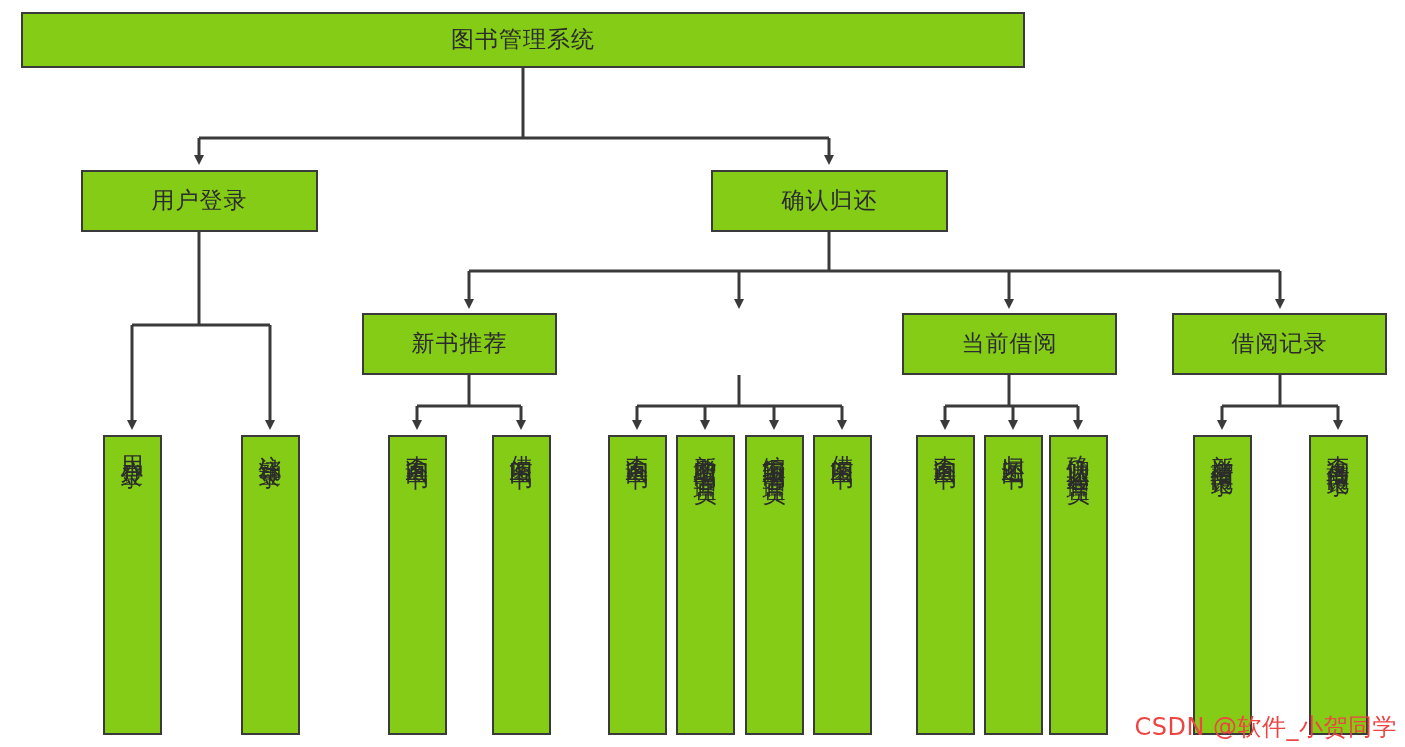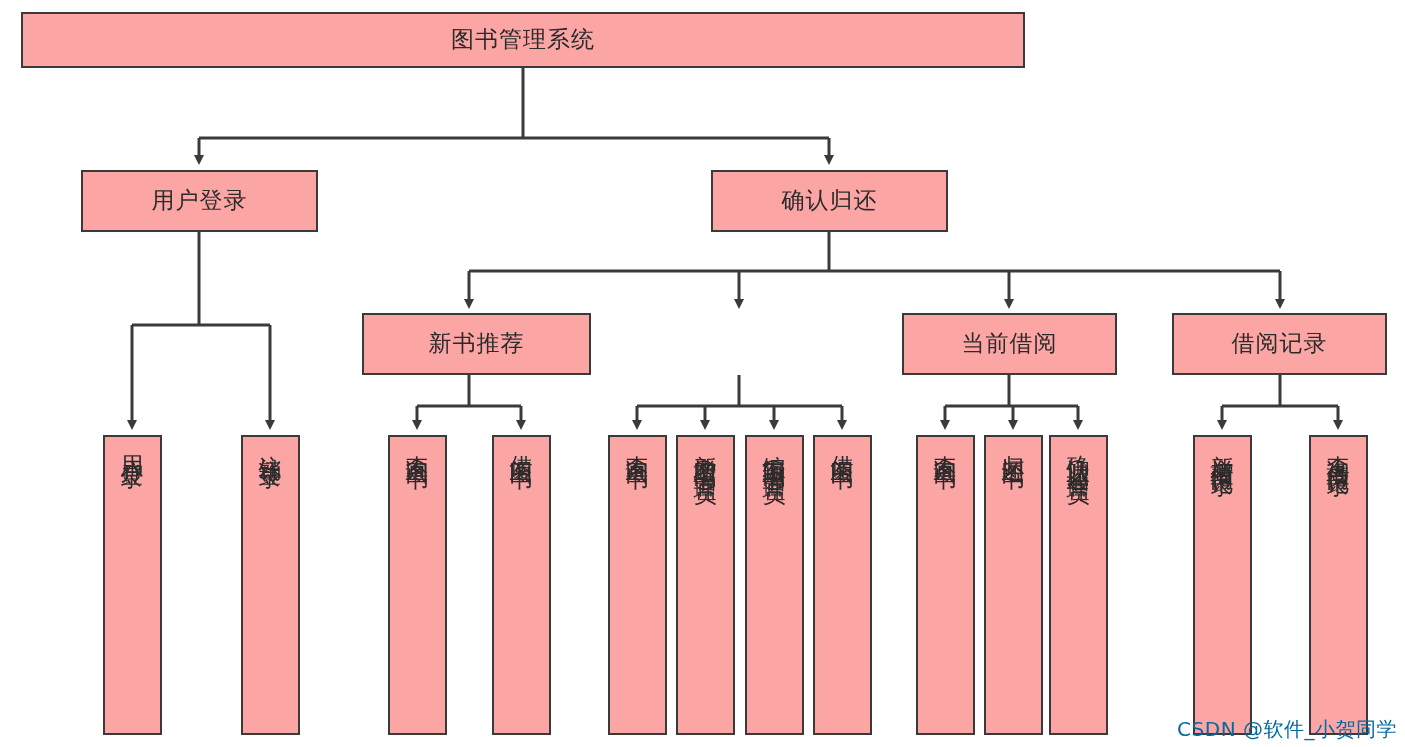--- a/index.html
+++ b/index.html
@@ -20,21 +20,21 @@
   svg#wires {
     position: absolute;
     left: 0;
     top: 0;
     width: 1405px;
     height: 747px;
   }
   .node {
     position: absolute;
     box-sizing: border-box;
-    background: #fca5a5;
+    background: #84cc16;
     border: 2px solid #3a3a3a;
     display: flex;
     align-items: center;
     justify-content: center;
     z-index: 2;
   }
   .node .label {
     color: #2b2b2b;
     letter-spacing: 1px;
     white-space: pre;
@@ -54,22 +54,22 @@
     text-orientation: upright;
     font-size: 23px;
     line-height: 1.22;
     letter-spacing: 4px;
     margin: 0 auto;
   }
   .watermark {
     position: absolute;
     right: 8px;
     bottom: 4px;
-    font-size: 20px;
-    color: #0369a1;
+    font-size: 24px;
+    color: #ef4444;
     z-index: 5;
     white-space: pre;
     letter-spacing: 0.5px;
   }
 </style>
 </head>
 <body>
 
 <div id="canvas">
 
@@ -127,21 +127,21 @@
     <span class="label">图书管理系统</span>
   </div>
 
   <div class="node h" style="left:81px; top:170px; width:237px; height:62px;">
     <span class="label">用户登录</span>
   </div>
   <div class="node h" style="left:711px; top:170px; width:237px; height:62px;">
     <span class="label">确认归还</span>
   </div>
 
-  <div class="node h" style="left:362px; top:313px; width:229px; height:62px;">
+  <div class="node h" style="left:362px; top:313px; width:195px; height:62px;">
     <span class="label">新书推荐</span>
   </div>
   <div class="node h" style="left:902px; top:313px; width:215px; height:62px;">
     <span class="label">当前借阅</span>
   </div>
   <div class="node h" style="left:1172px; top:313px; width:215px; height:62px;">
     <span class="label">借阅记录</span>
   </div>
 
   <div class="node v" style="left:103px; top:435px; width:59px; height:300px;">

